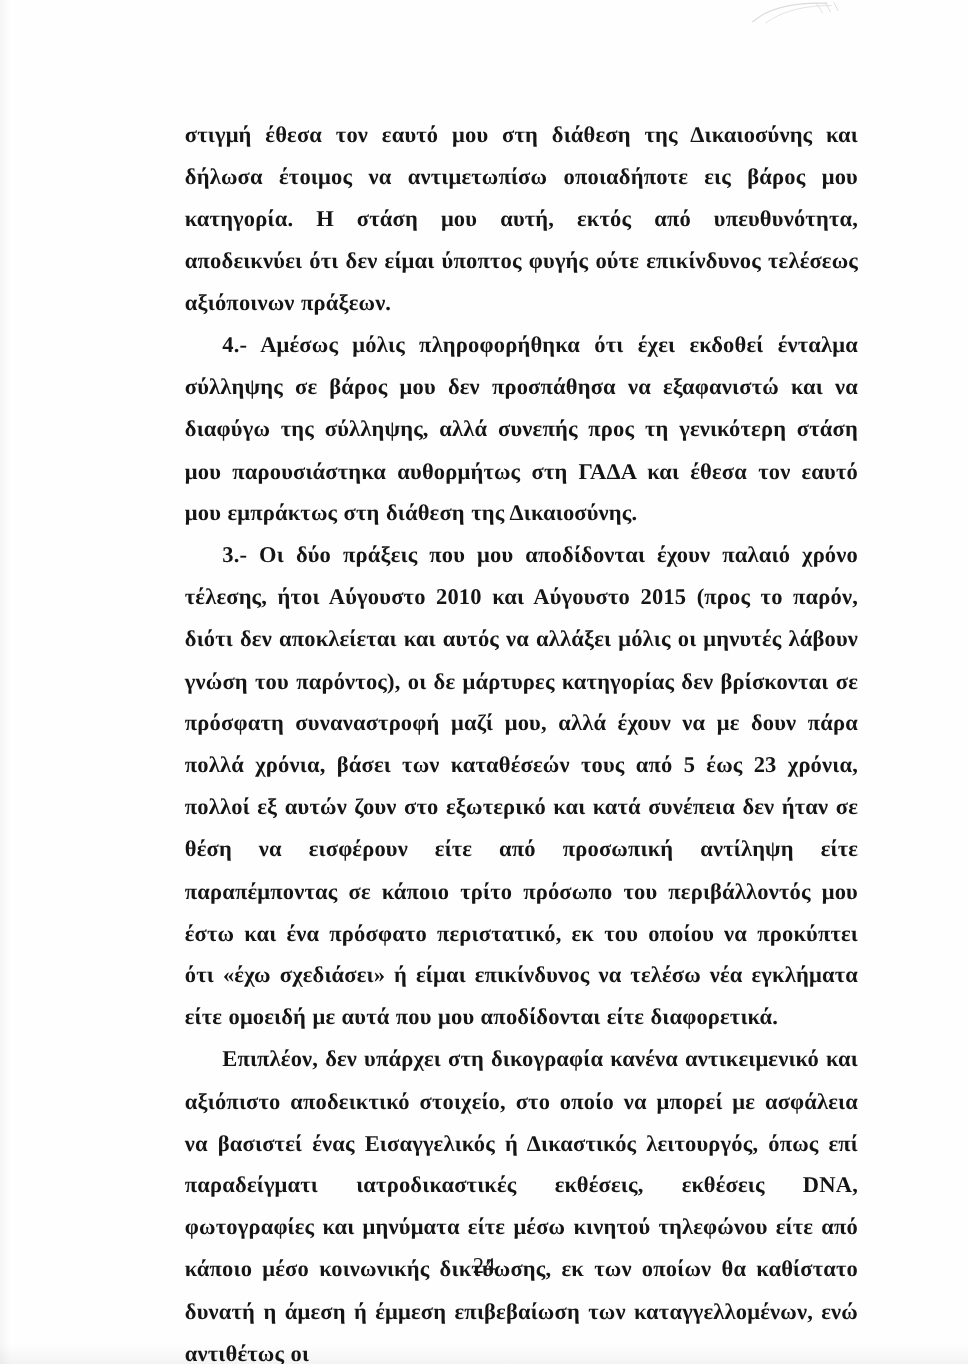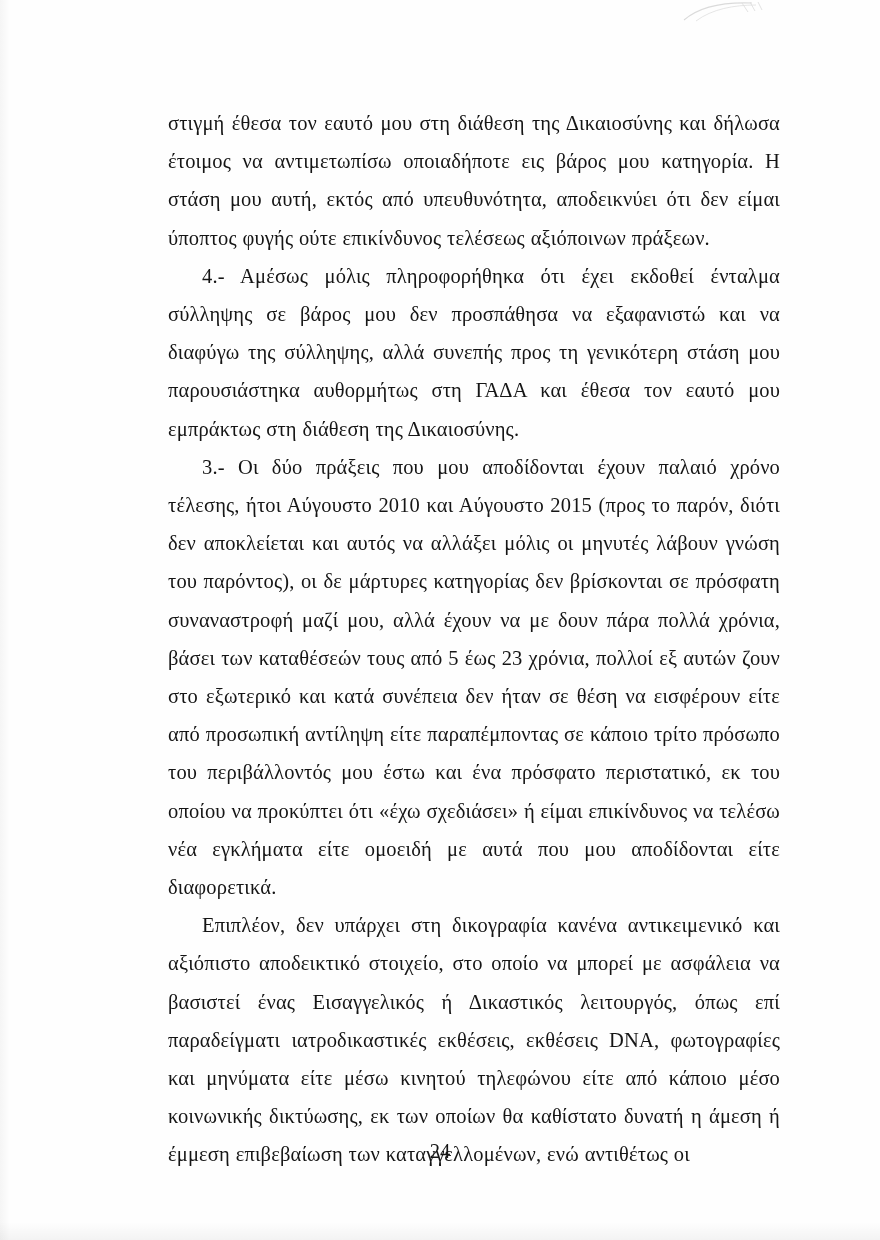--- a/index.html
+++ b/index.html
@@ -59,20 +59,21 @@
   }
   p.para {
     margin: 0 0 0px 0;
     font-size: 20.5px;
     line-height: 38.2px;
     text-align: justify;
     text-justify: inter-word;
     letter-spacing: 0.15px;
     word-spacing: 0.5px;
     color: #151515;
+    font-weight: bold;
   }
   p.para.indent {
     text-indent: 34px;
   }
   .page-number {
     position: absolute;
     left: 0;
     top: 1140px;
     width: 880px;
     text-align: center;

